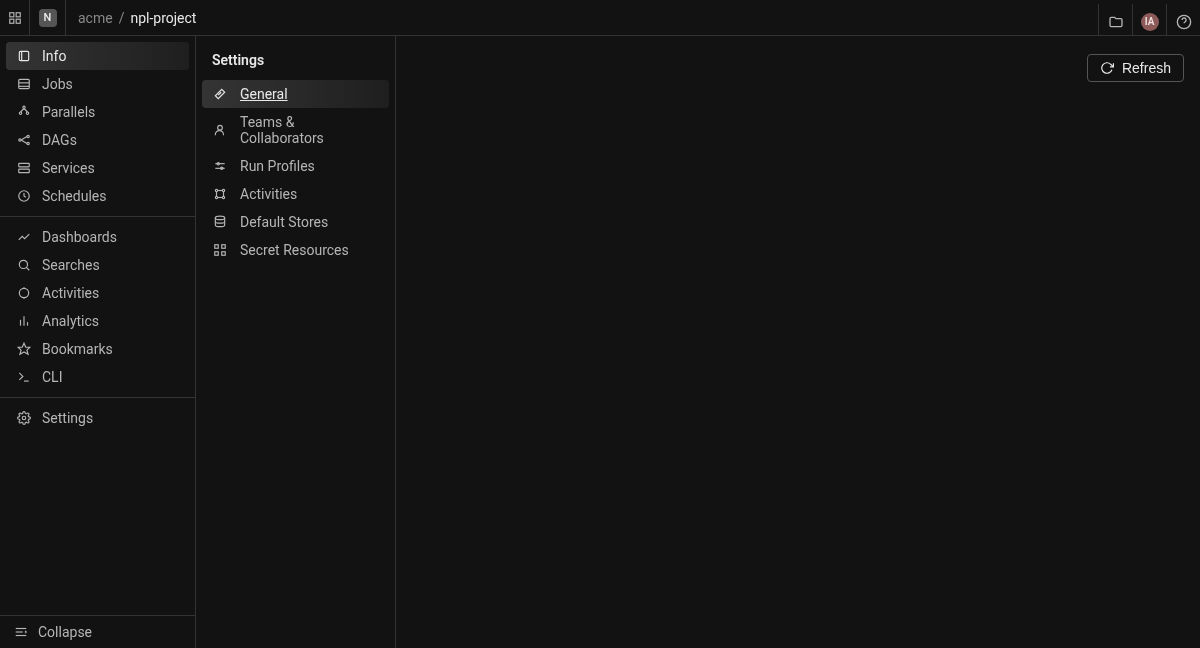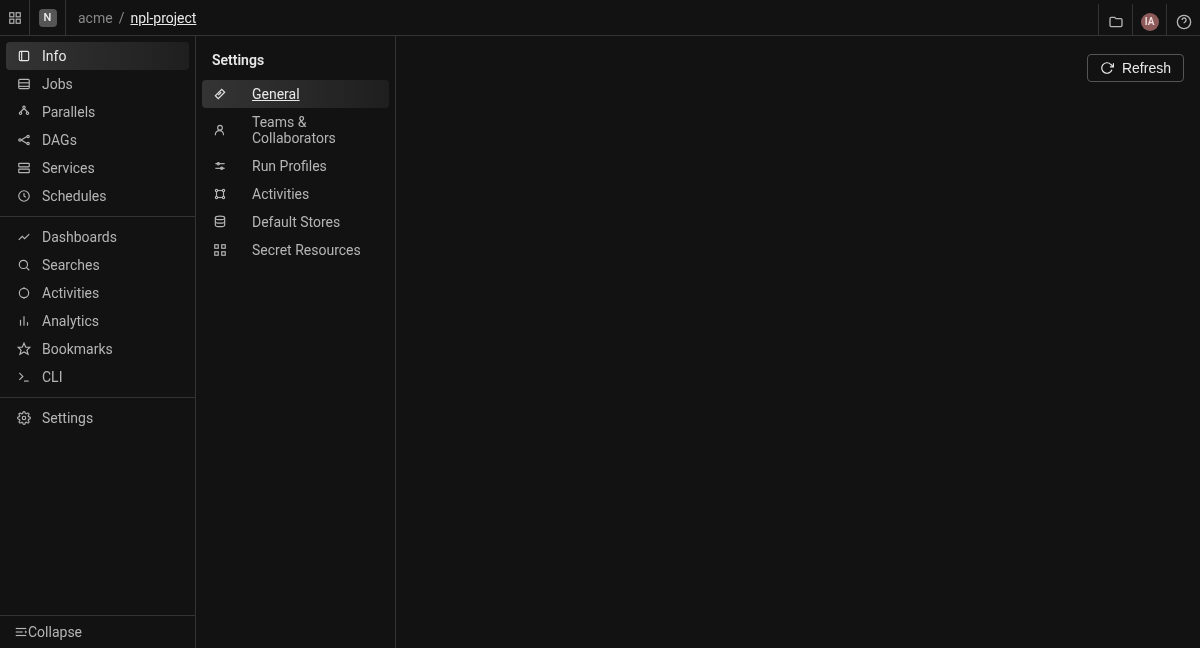--- a/index.html
+++ b/index.html
@@ -78,21 +78,21 @@
   }
   .breadcrumbs {
     display: flex;
     align-items: center;
     gap: 6px;
     padding-left: 12px;
     font-size: 14px;
   }
   .breadcrumbs .org { color: var(--text-dim); }
   .breadcrumbs .sep { color: var(--text-dim); }
-  .breadcrumbs .proj { color: var(--text-0); text-decoration: underline; }
+  .breadcrumbs .proj { color: var(--text-0); }
   .header-spacer { flex: 1; }
   .header-right {
     display: flex;
     align-items: center;
     height: 100%;
   }
   .header-icon-btn {
     width: 34px;
     height: 100%;
     display: flex;
@@ -162,20 +162,21 @@
   .nav-divider {
     height: 1px;
     background: var(--border);
     margin: 6px -6px;
   }
   .sidebar-footer {
     border-top: 1px solid var(--border);
     padding: 8px 14px;
     display: flex;
     align-items: center;
+    gap: 10px;
     color: var(--text-1);
     cursor: pointer;
     font-size: 14px;
   }
 
   
   .settings-panel {
     width: 200px;
     border-right: 1px solid var(--border);
     background: var(--bg-0);
@@ -184,21 +185,21 @@
   }
   .settings-title {
     font-weight: 600;
     font-size: 14px;
     color: var(--text-0);
     padding: 0 10px 12px 10px;
   }
   .settings-item {
     display: flex;
     align-items: center;
-    gap: 24px;
+    gap: 12px;
     padding: 6px 10px;
     border-radius: 4px;
     color: var(--text-1);
     cursor: pointer;
     font-size: 14px;
   }
   .settings-item.active {
     background: linear-gradient(to right, rgba(80,80,80,0.55), rgba(60,60,60,0.3));
     color: var(--text-0);
   }

